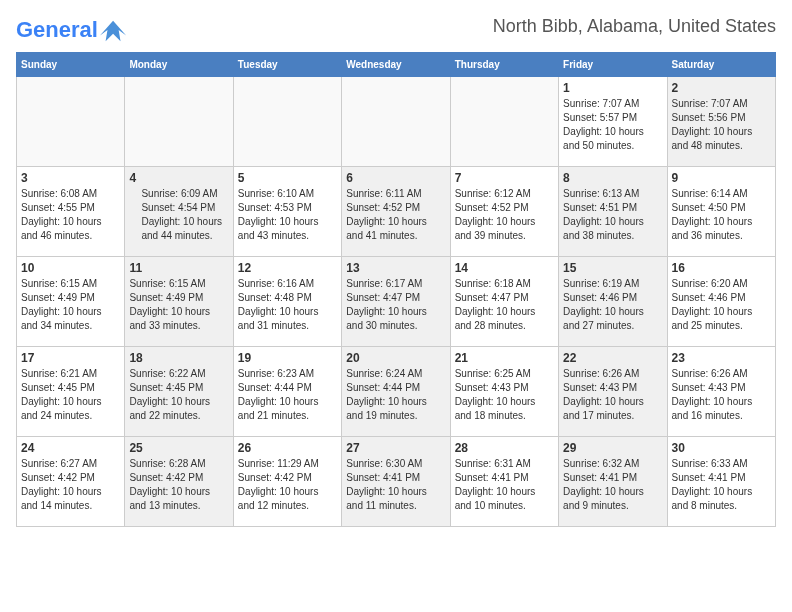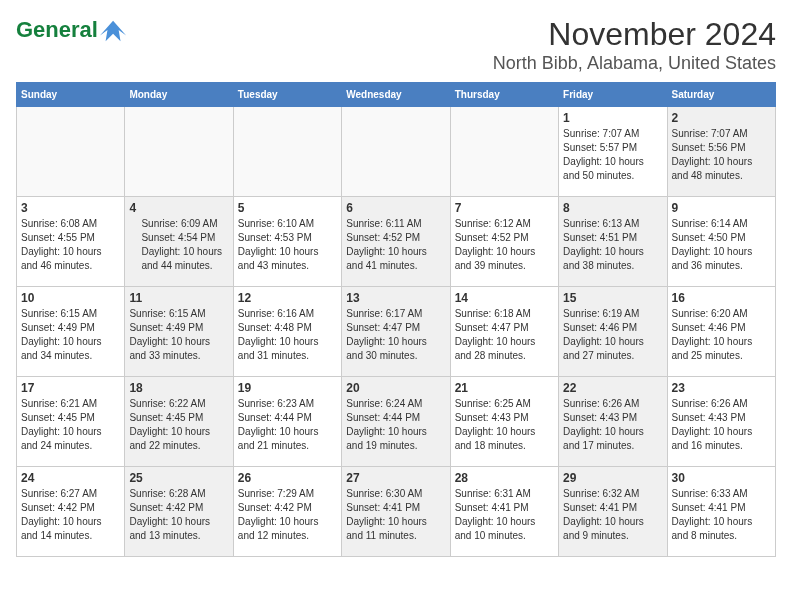--- a/index.html
+++ b/index.html
@@ -77,29 +77,28 @@
       color: #333;
     }
   </style>
 </head>
 <body>
 
 <div class="header">
   <div class="logo">
     <div>
       <div style="display:flex;align-items:center;">
-        <span style="font-size:22px;font-weight:bold;color:#15803d;">General</span>
+        <span style="font-size:22px;font-weight:bold;color:#3b82f6;">General</span>
         <svg class="logo-icon" viewBox="0 0 30 28" xmlns="http://www.w3.org/2000/svg">
           <path d="M14 4 L28 20 L20 14 L22 26 L14 18 L6 26 L8 14 L0 20 Z" fill="#4a90d9"></path>
         </svg>
       </div>
     </div>
   </div>
   <div class="title-block">
-    <div class="month-title">November 2024</div>
     <div class="location">North Bibb, Alabama, United States</div>
   </div>
 </div>
 
 <table>
   <thead>
     <tr>
     <th>Sunday</th>
         <th>Monday</th>
         <th>Tuesday</th>
@@ -294,21 +293,21 @@
         </td>
         <td class="shaded">
           <div class="day-num">25</div>
           <div class="day-info" style="white-space: pre-line;">Sunrise: 6:28 AM
 Sunset: 4:42 PM
 Daylight: 10 hours
 and 13 minutes.</div>
         </td>
         <td>
           <div class="day-num">26</div>
-          <div class="day-info" style="white-space: pre-line;">Sunrise: 7:29 AM
+          <div class="day-info" style="white-space: pre-line;">Sunrise: 11:29 AM
 Sunset: 4:42 PM
 Daylight: 10 hours
 and 12 minutes.</div>
         </td>
         <td class="shaded">
           <div class="day-num">27</div>
           <div class="day-info" style="white-space: pre-line;">Sunrise: 6:30 AM
 Sunset: 4:41 PM
 Daylight: 10 hours
 and 11 minutes.</div>

